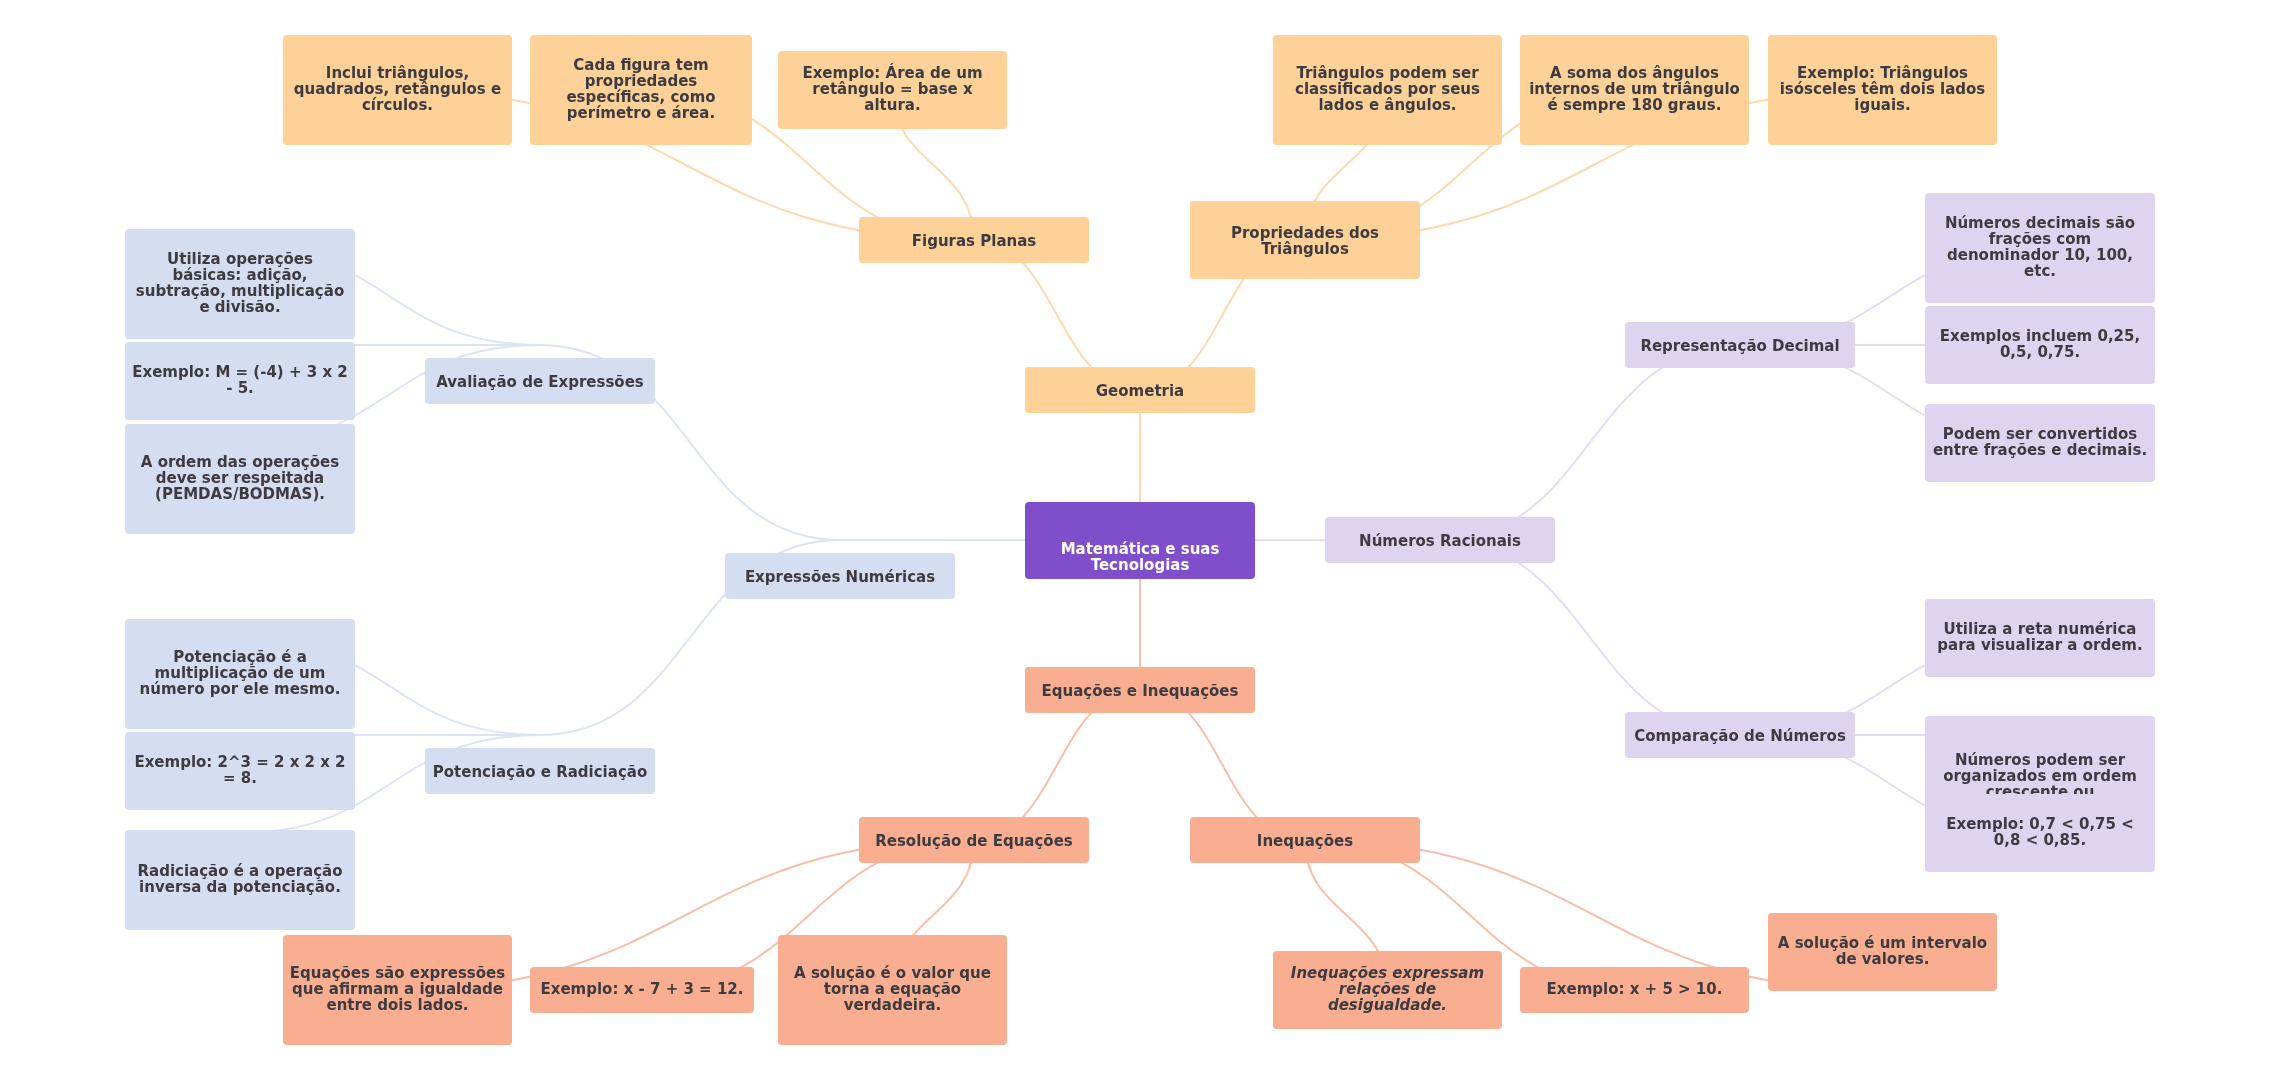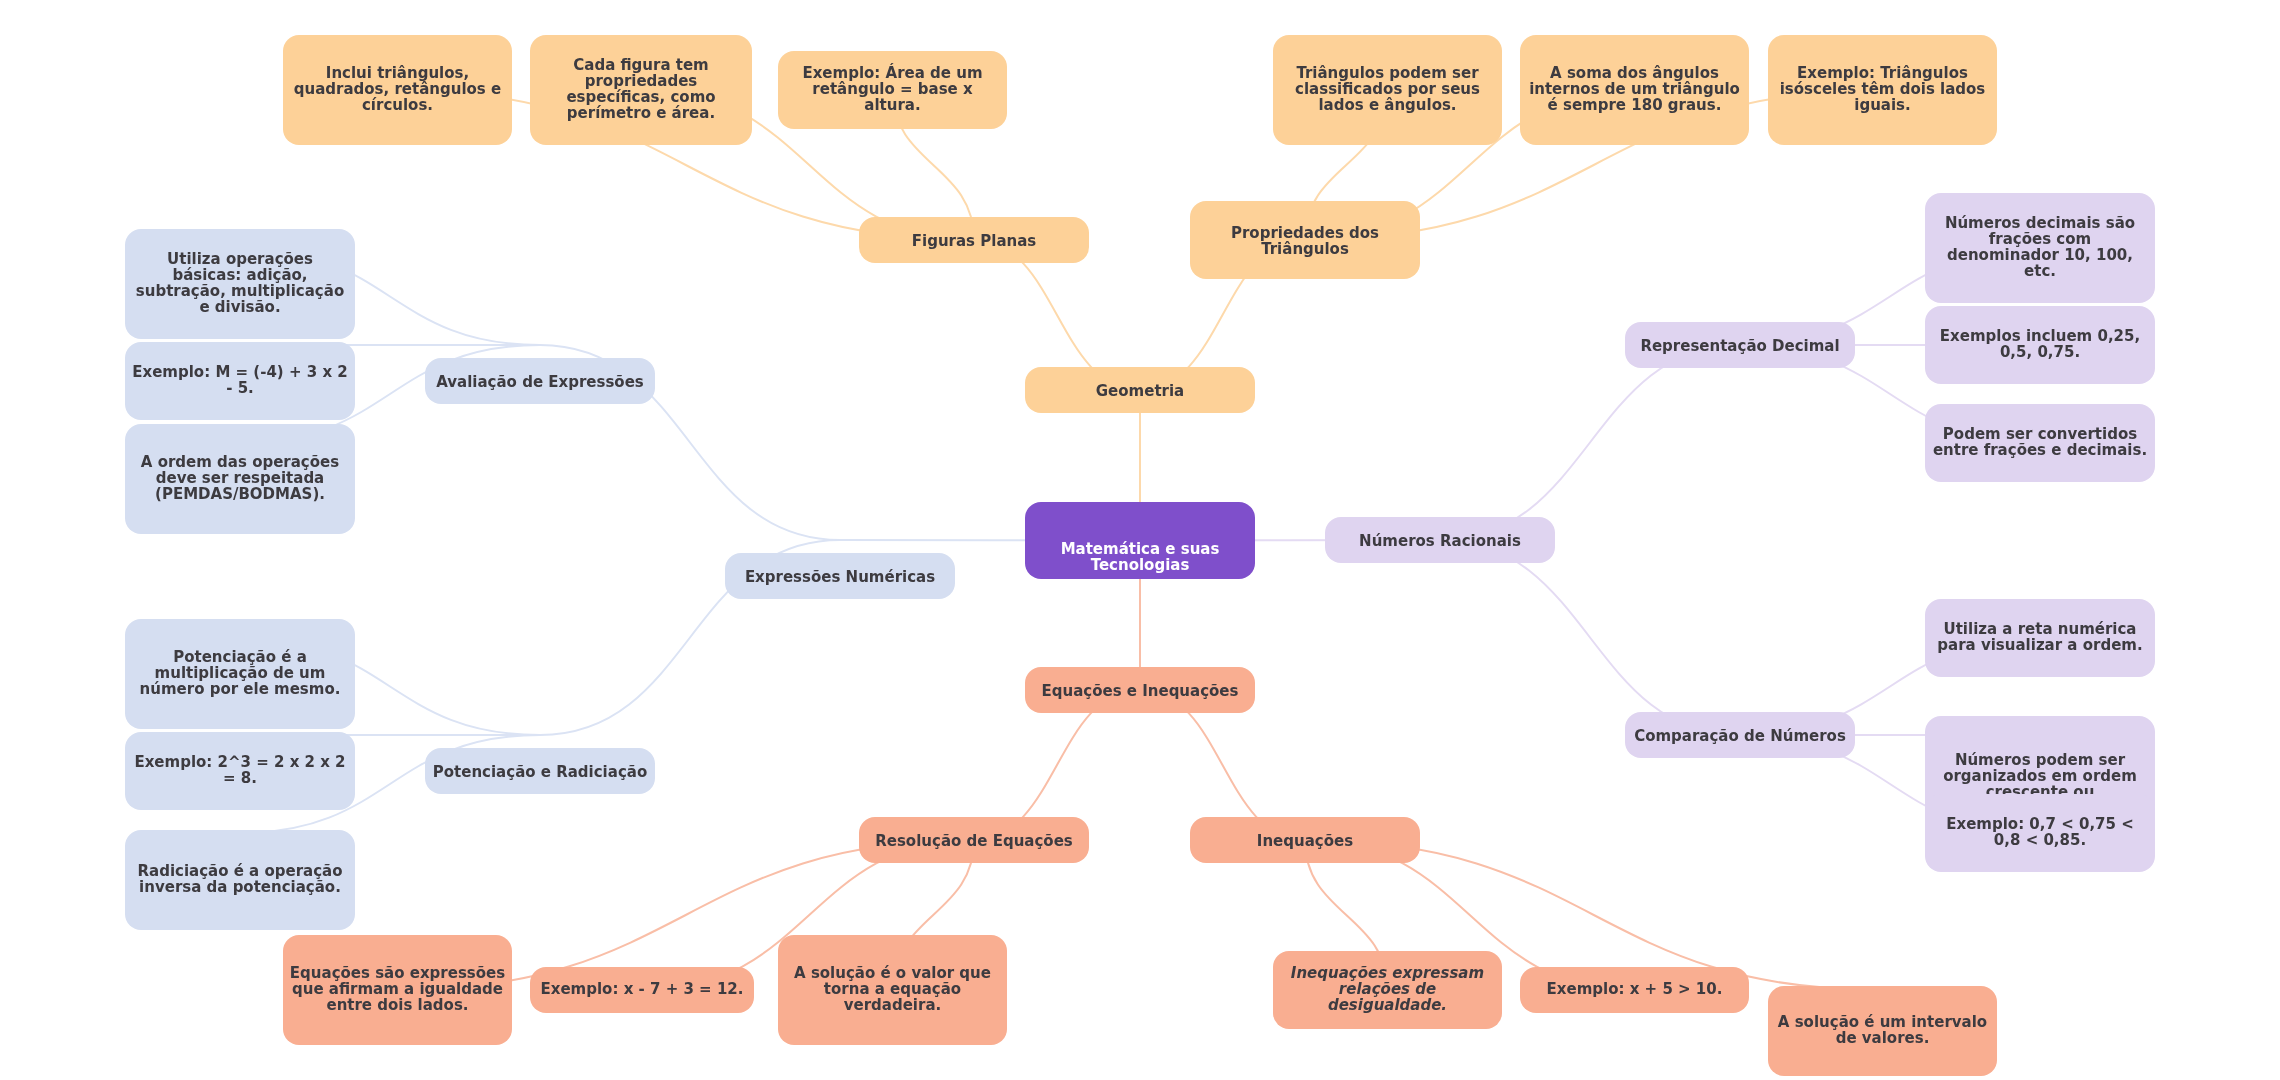--- a/index.html
+++ b/index.html
@@ -1,20 +1,20 @@
 <!DOCTYPE html>
 <html><head>
 <meta charset="utf-8">
 <style>
   html, body { margin: 0; padding: 0; background: #ffffff; }
   body { width: 2280px; height: 1080px; position: relative; overflow: hidden;
          font-family: "DejaVu Sans", sans-serif; }
   #edges { position: absolute; left: 0; top: 0; width: 2280px; height: 1080px; z-index: 0; }
   #edges path { fill: none; stroke-width: 2; }
-  .node { position: absolute; box-sizing: border-box; border-radius: 16px;
+  .node { position: absolute; box-sizing: border-box; border-radius: 4px;
           display: flex; align-items: center; justify-content: center;
           text-align: center; padding: 2px 6px 4px 6px; z-index: 1;
           color: #3d3b40; font-weight: bold; font-size: 15px; line-height: 16px; }
   .node span { display: block; }
   .node.root { color: #ffffff; font-size: 15px; padding-bottom: 6px; align-items: flex-end; }
   .node.lvl1, .node.lvl2 { padding-bottom: 0; }
   .c-root { background: #7f4fcb; }
   .c-geo { background: #fdd198; }
   .c-expr { background: #d5def1; margin-top: 36px; }
   .c-rac { background: #dfd4f0; }
@@ -176,15 +176,15 @@
 <div class="node leaf c-eq" id="n-res3" style="left:778px;top:935px;width:229px;height:110px;">
   <span>A solução é o valor que torna a equação verdadeira.</span>
 </div>
 
 <div class="node leaf c-eq" id="n-ine1" style="left:1273px;top:951px;width:229px;height:78px;font-style:italic;">
   <span>Inequações expressam relações de desigualdade.</span>
 </div>
 <div class="node leaf c-eq" id="n-ine2" style="left:1520px;top:967px;width:229px;height:46px;">
   <span>Exemplo: x + 5 &gt; 10.</span>
 </div>
-<div class="node leaf c-eq" id="n-ine3" style="left:1768px;top:986px;width:229px;height:90px;">
+<div class="node leaf c-eq" id="n-ine3" style="left:1768px;top:913px;width:229px;height:78px;">
   <span>A solução é um intervalo de valores.</span>
 </div>
 
 </body></html>

